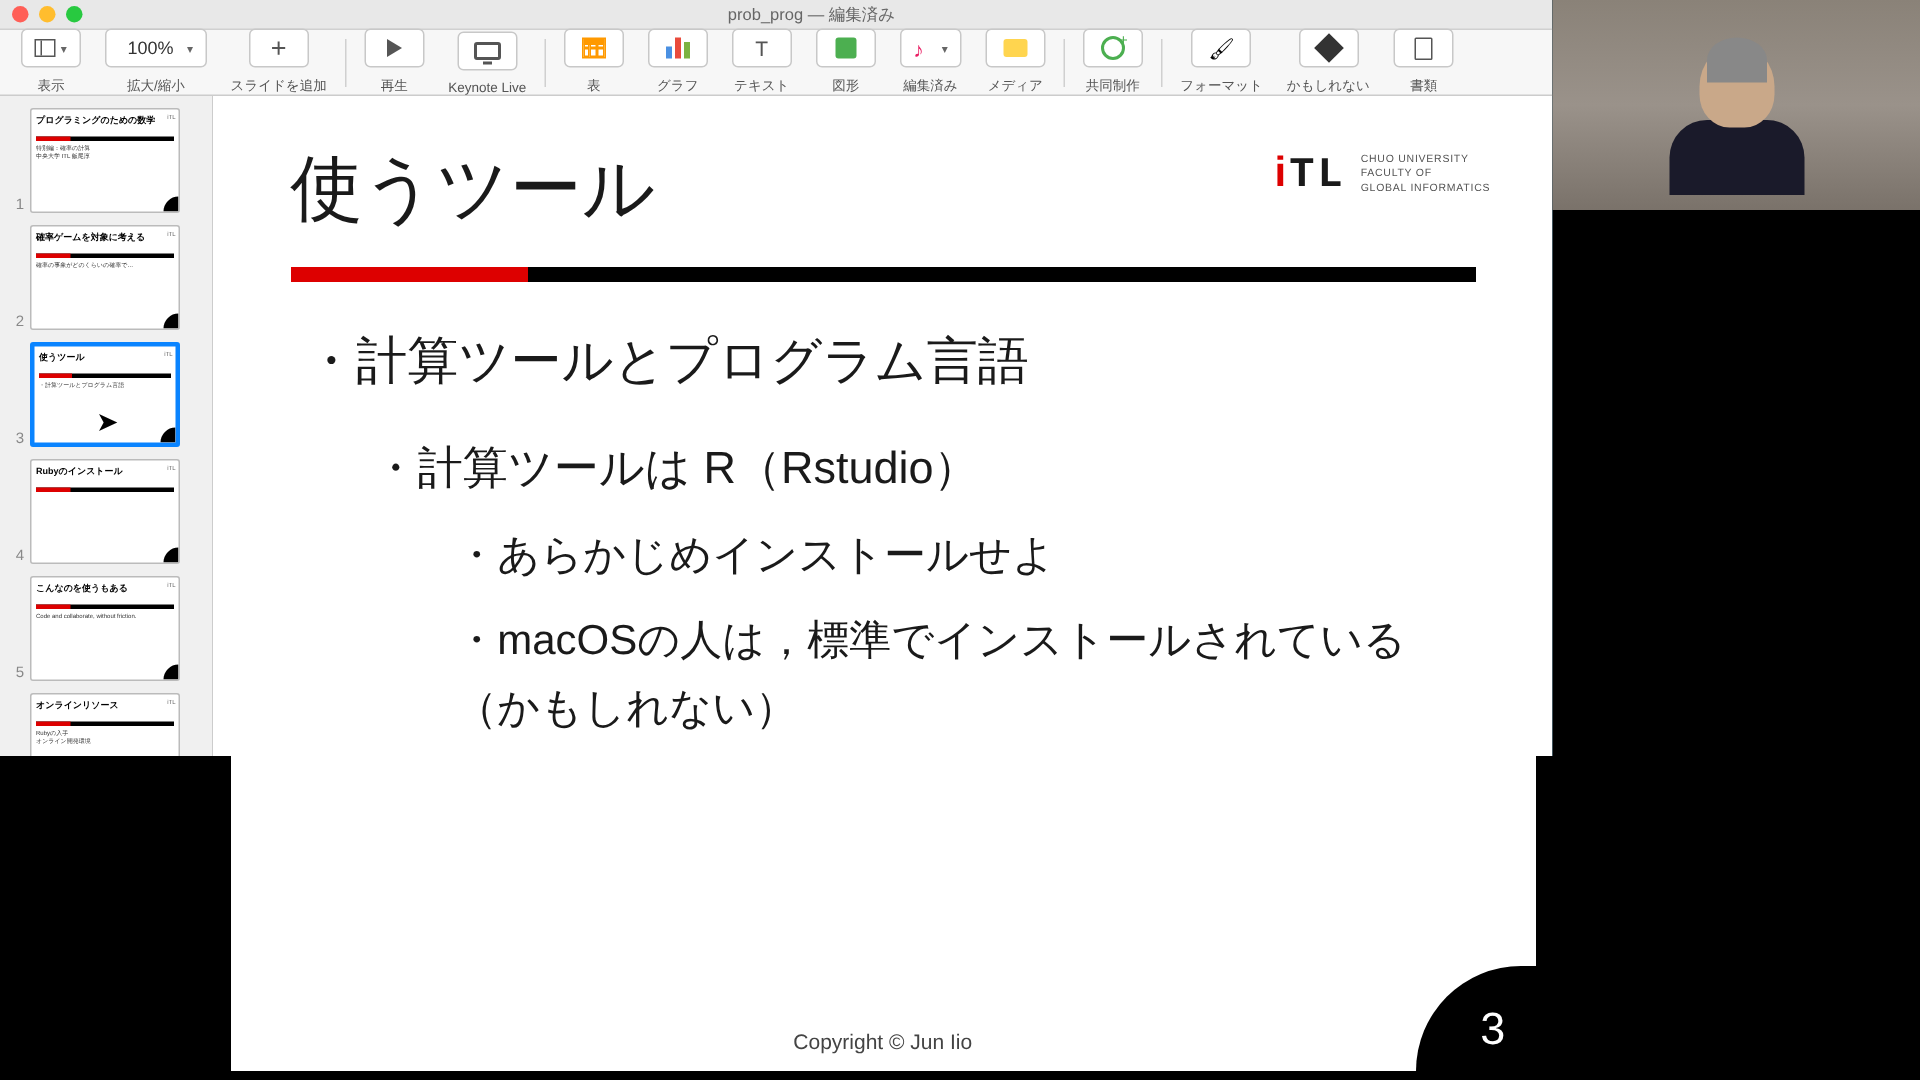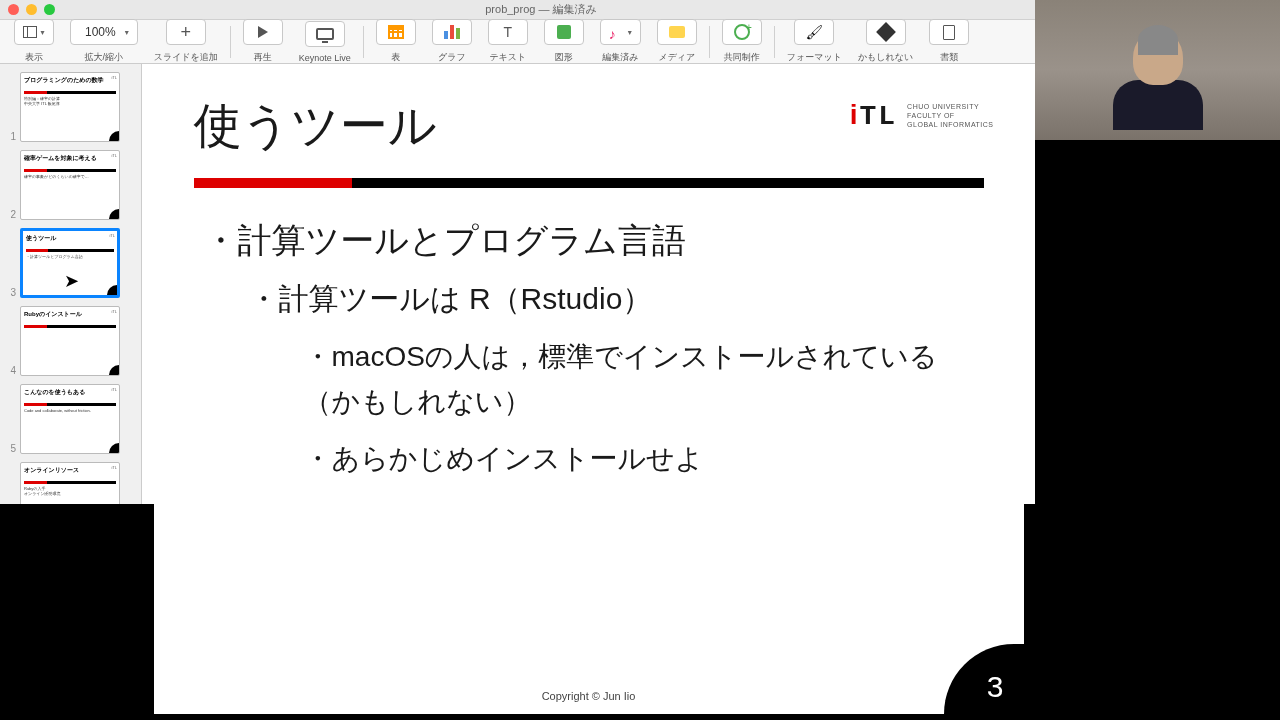--- a/index.html
+++ b/index.html
@@ -66,23 +66,23 @@
 .slide { width: 870px; height: 650px; background: #fff; position: relative; padding: 10px 40px; }
 .slide-title { font-size: 48px; font-weight: 500; color: #1a1a1a; margin-top: 20px; }
 .logo-area { position: absolute; top: 35px; right: 30px; display: flex; align-items: center; gap: 10px; }
 .itl-logo { font-size: 28px; font-weight: 900; letter-spacing: 2px; }
 .itl-i { color: #d00; }
 .itl-rest { color: #1a1a1a; font-family: Liberation Mono, monospace; }
 .logo-sub { font-size: 7px; color: #555; line-height: 1.3; letter-spacing: 0.5px; }
 .divider { height: 10px; background: #000; margin: 20px 0 30px 0; position: relative; }
 .divider::before { content: ''; position: absolute; left: 0; width: 20%; height: 100%; background: #d00; }
 .bullet-1 { font-size: 34px; color: #1a1a1a; margin: 10px 0 15px 10px; }
-.bullet-2 { font-size: 30px; color: #1a1a1a; margin: 15px 0 15px 55px; }
+.bullet-2 { font-size: 30px; color: #1a1a1a; margin: 28px 0 15px 55px; }
 .bullet-3 { font-size: 28px; color: #1a1a1a; margin: 12px 0 12px 110px; line-height: 1.6; }
-.copyright { position: absolute; bottom: 12px; left: 0; right: 0; text-align: center; font-size: 11px; color: #444; }
+.copyright { position: absolute; bottom: 12px; left: 0; right: 0; text-align: center; font-size: 14px; color: #444; }
 .page-num { position: absolute; bottom: 0; right: 0; width: 80px; height: 70px; background: #000; border-radius: 80px 0 0 0; display: flex; align-items: flex-end; justify-content: flex-end; padding: 0 20px 10px 0; color: #fff; font-size: 30px; }
 
 .cursor { position: absolute; left: 64px; top: 270px; font-size: 18px; color: #000; z-index: 100; pointer-events: none; }
 </style>
 </head>
 <body>
 
 <div class="app-window">
   <div class="title-bar">
     <div class="traffic-lights">
@@ -297,22 +297,22 @@
           <span class="itl-logo"><span class="itl-i">i</span><span class="itl-rest">TL</span></span>
           <div>
             <div class="logo-sub">CHUO UNIVERSITY</div>
             <div class="logo-sub">FACULTY OF</div>
             <div class="logo-sub">GLOBAL INFORMATICS</div>
           </div>
         </div>
         <div class="divider"></div>
         <div class="bullet-1">・計算ツールとプログラム言語</div>
         <div class="bullet-2">・計算ツールは R（Rstudio）</div>
+        <div class="bullet-3">・あらかじめインストールせよ</div>
         <div class="bullet-3">・macOSの人は，標準でインストールされている（かもしれない）</div>
-        <div class="bullet-3">・あらかじめインストールせよ</div>
         <div class="copyright">Copyright © Jun Iio</div>
         <div class="page-num">3</div>
       </div>
     </div>
   </div>
   <div class="cursor">➤</div>
 </div>
 
 <div class="video-panel">
   <div class="webcam">

